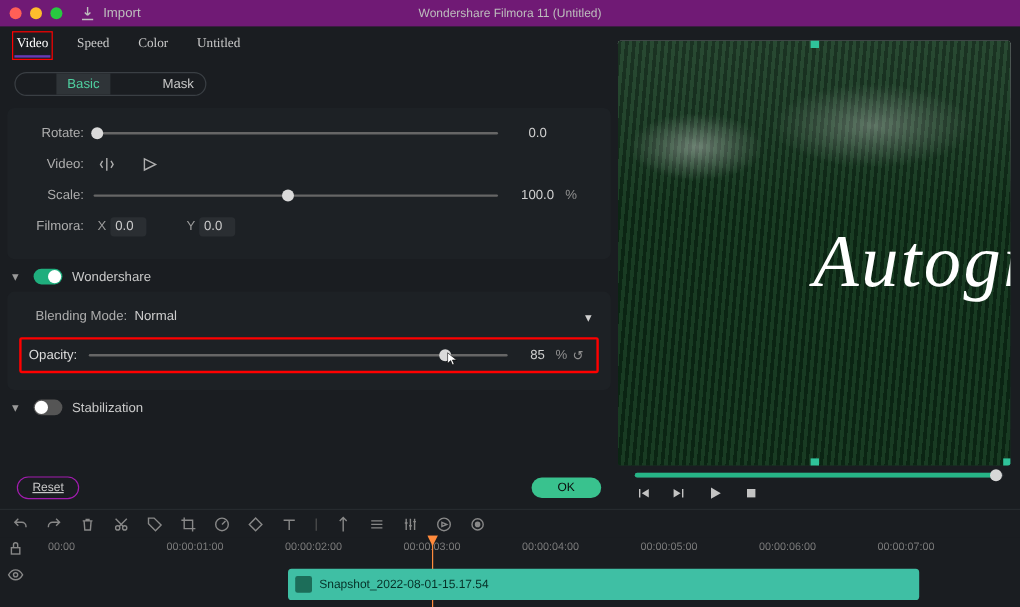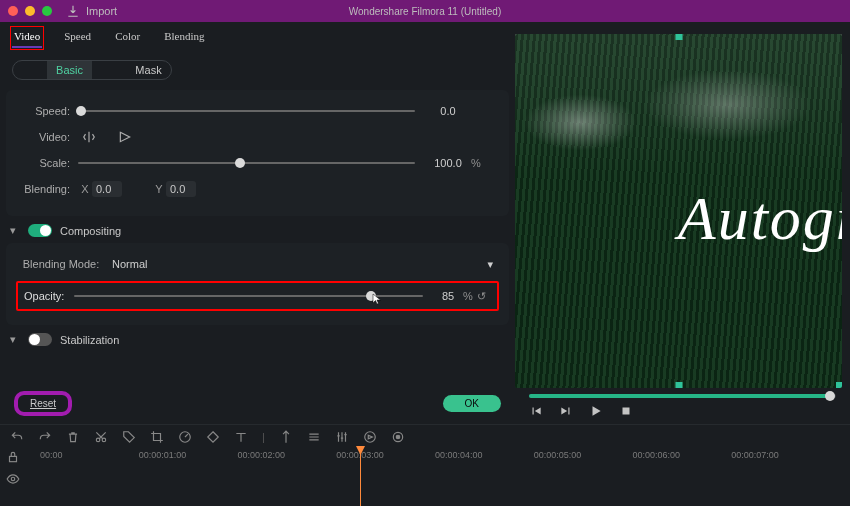--- a/index.html
+++ b/index.html
@@ -54,21 +54,21 @@
 
 
 .opacity-wrap { border: 2px solid #ff0000; border-radius: 2px; padding: 2px 6px; margin: 4px 0 0 0; }
 .cursor { position: absolute; width: 12px; height: 16px; pointer-events: none; color: #fff; }
 
 .btnrow { display: flex; gap: 18px; justify-content: center; margin-top: 10px; }
 .ghostbtn { padding: 3px 16px; border-radius: 10px; background: #2e3337; color: #888; font-size: 10px; cursor: pointer; }
 
 
 .footer { display: flex; justify-content: space-between; align-items: center; padding: 4px 8px; margin-top: auto; }
-.resetbtn { padding: 3px 12px; border: 4px solid #a21caf; border-radius: 10px; font-size: 10px; cursor: pointer; text-decoration: underline; }
+.resetbtn { padding: 3px 12px; border: 1px solid #a21caf; border-radius: 10px; font-size: 10px; cursor: pointer; text-decoration: underline; }
 .okbtn { padding: 3px 22px; background: #39c28e; color: #0a0a0a; border-radius: 11px; font-size: 10px; cursor: pointer; }
 
 
 .preview { flex: 1; margin: 12px 8px 6px 0; position: relative; background: linear-gradient(180deg,#b9c4bf 0%,#7f9186 18%,#1d3a24 40%,#0f2a1a 75%,#173421 100%); border-radius: 2px; overflow: hidden; }
 .trees { position: absolute; inset: 0; background:
   radial-gradient(ellipse 80px 40px at 20% 25%, rgba(255,255,255,0.35), transparent 70%),
   radial-gradient(ellipse 120px 50px at 65% 20%, rgba(255,255,255,0.28), transparent 70%),
   repeating-linear-gradient(95deg, rgba(10,35,18,0.9) 0 3px, rgba(25,60,35,0.9) 3px 6px); }
 .overlay-text { position: absolute; right: -20px; top: 42%; color: #fff; font-family: "Brush Script MT","Segoe Script",cursive; font-size: 62px; font-style: italic; letter-spacing: 2px; }
 .selhandles { position: absolute; inset: 0; }
@@ -116,30 +116,30 @@
   <div class="title">Wondershare Filmora 11 (Untitled)</div>
 </div>
 
 <div class="main">
 
   <div class="left">
     <div class="tabs">
       <div class="tab highlight">Video</div>
       <div class="tab">Speed</div>
       <div class="tab">Color</div>
-      <div class="tab">Blending</div>
+      <div class="tab">Untitled</div>
     </div>
     <div class="subtabs">
       <div class="subtab active">Basic</div>
       <div class="subtab">Mask</div>
     </div>
 
     <div class="panel">
       <div class="row">
-        <div class="lbl">Speed:</div>
+        <div class="lbl">Rotate:</div>
         <div class="slider">
           <div class="track"></div>
             <div class="thumb" style="left:1%"></div>
         </div>
         <div class="valbox">0.0</div>
         <div class="pct"></div>
           <div class="reseticon"></div>
       </div>
       <div class="row">
         <div class="lbl">Video:</div>
@@ -158,39 +158,39 @@
         <div class="lbl">Scale:</div>
         <div class="slider">
           <div class="track"></div>
             <div class="thumb" style="left:48%"></div>
         </div>
         <div class="valbox">100.0</div>
         <div class="pct">%</div>
         <div class="reseticon"></div>
       </div>
       <div class="row">
-        <div class="lbl">Blending:</div>
+        <div class="lbl">Filmora:</div>
         <div class="poslbl">X</div>
         <div class="posfield">0.0</div>
         <div style="width:30px"></div>
         <div class="poslbl">Y</div>
         <div class="posfield">0.0</div>
       </div>
     </div>
 
     <div class="section">
       <span class="chev">▾</span>
       <div class="toggle on">
           <div class="knob"></div>
         </div>
-      <span>Compositing</span>
+      <span>Wondershare</span>
     </div>
     <div class="panel">
       <div class="row">
-        <div style="width:90px;text-align:center;color:#adadad">Blending Mode:</div>
+        <div style="width:90px;text-align:right;color:#adadad">Blending Mode:</div>
         <div class="dd">
           <span>Normal</span>
           <span>▾</span>
         </div>
       </div>
       <div class="opacity-wrap">
         <div class="row" style="height:22px">
           <div style="width:50px;text-align:left;color:#ddd">Opacity:</div>
           <div class="slider">
             <div class="track"></div>
@@ -335,13 +335,17 @@
         <span>00:00:05:00</span>
       </div>
     <div class="tick">
         <span>00:00:06:00</span>
       </div>
     <div class="tick">
         <span>00:00:07:00</span>
       </div>
   </div>
   <div class="playhead" style="left:360px"></div>
+  <div class="clip">
+    <div class="clipthumb"></div>
+    <span>Snapshot_2022-08-01-15.17.54</span>
+  </div>
 </div>
 
 </body></html>

